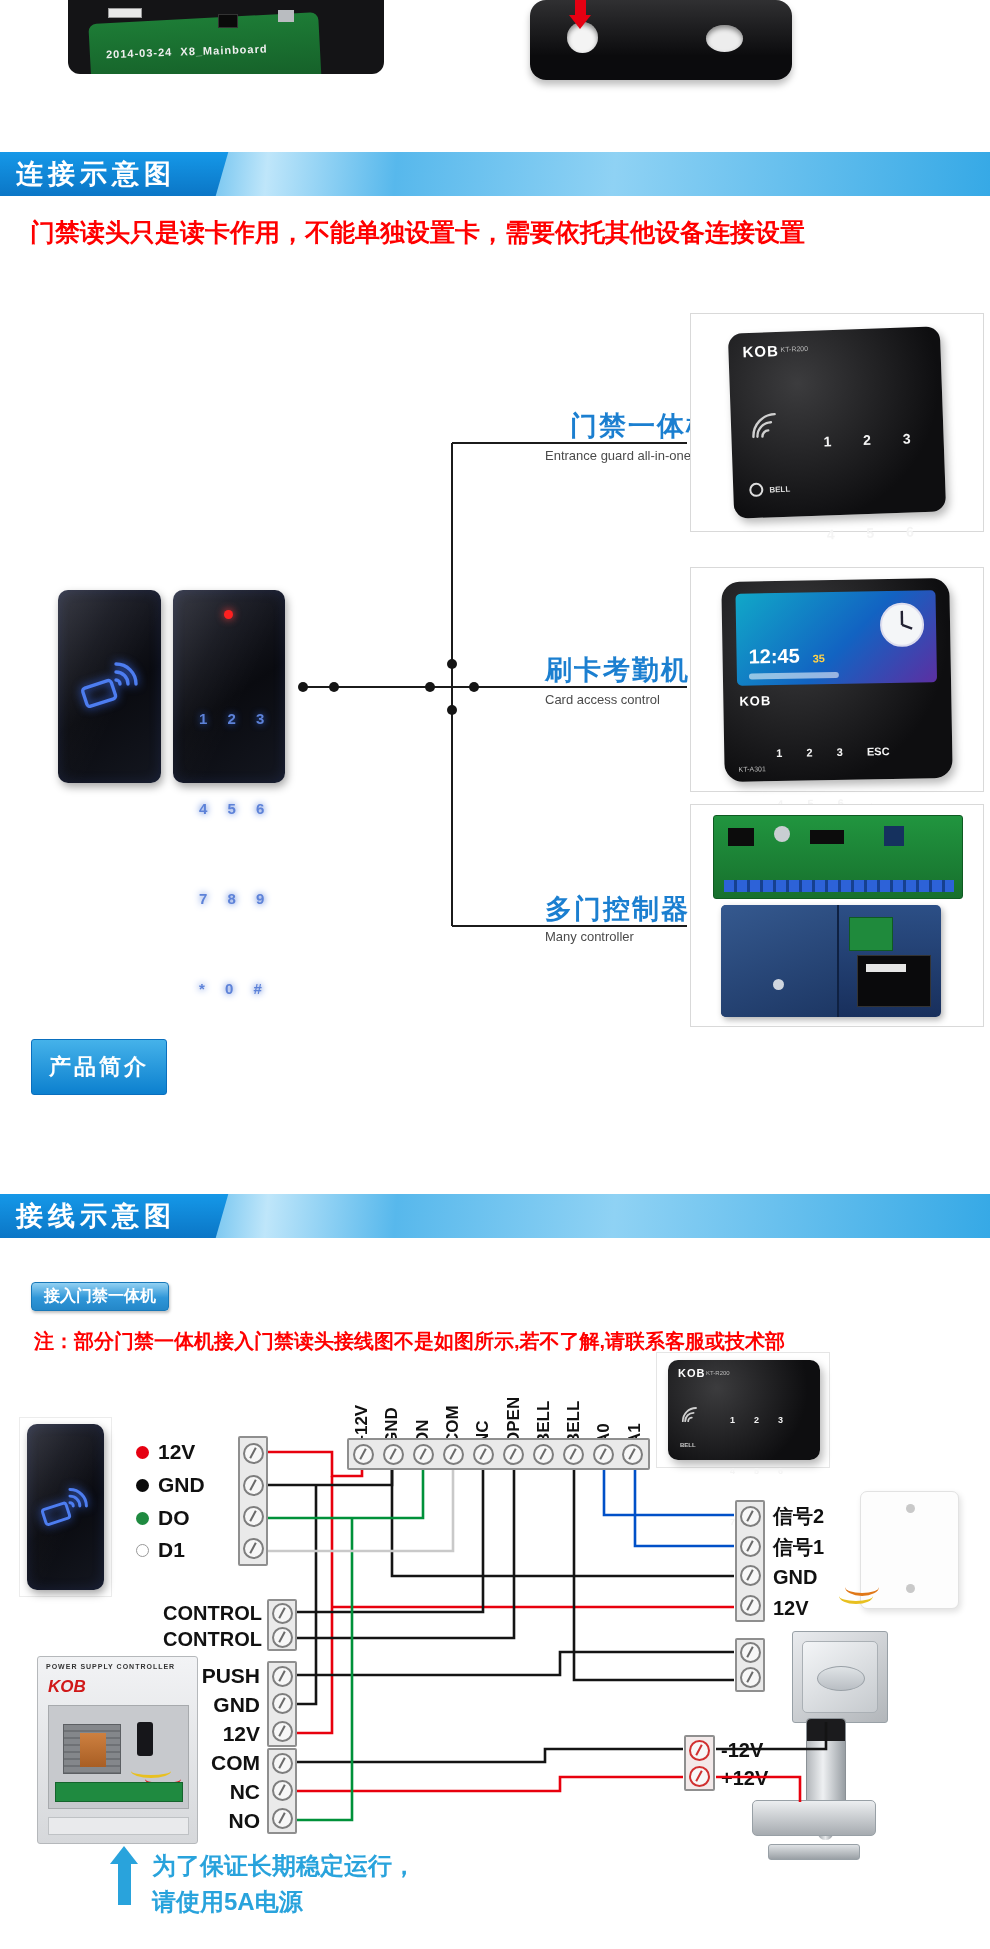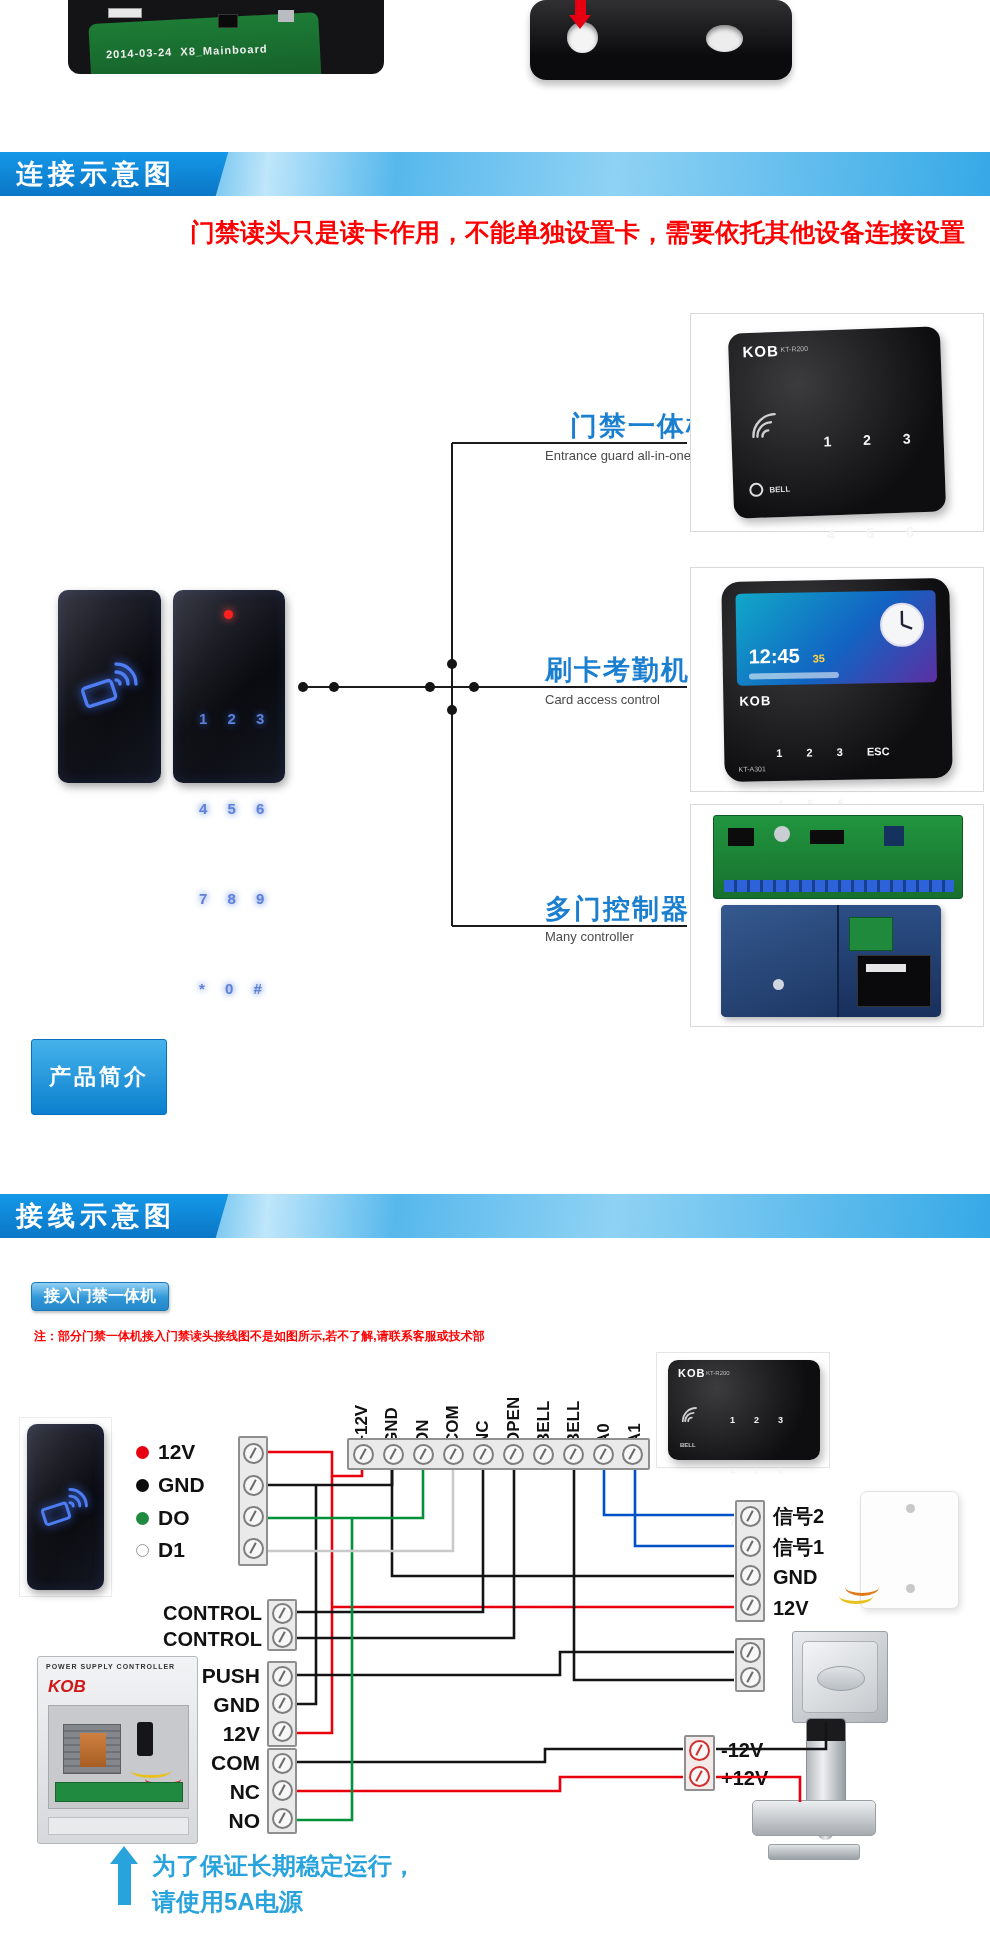--- a/index.html
+++ b/index.html
@@ -49,21 +49,21 @@
   .vlabel { position:absolute; width:74px; height:20px; line-height:20px; transform:rotate(-90deg);
     font-size:17px; font-weight:bold; color:#111; text-align:left; white-space:nowrap; }
   .pinlabel { position:absolute; font-size:21px; font-weight:bold; color:#111; line-height:28px; }
   .pindot { position:absolute; width:13px; height:13px; border-radius:50%; z-index:7; }
   .r-align { text-align:right; }
 
   .overlay { position:absolute; left:0; top:0; z-index:5; pointer-events:none; }
 
   
   .badge { position:absolute; color:#fff; font-weight:bold; font-size:22px; letter-spacing:3px;
-    background:linear-gradient(180deg,#45b2ea,#0c80cf); border:1px solid #0a6fbe; border-radius:3px; padding:22px 17px; }
+    background:linear-gradient(180deg,#45b2ea,#0c80cf); border:1px solid #0a6fbe; border-radius:3px; padding:12px 17px; }
   .tabbtn { position:absolute; color:#fff; font-weight:bold; font-size:16px;
     background:linear-gradient(180deg,#93d1f2,#2f96d8 55%,#2487c8); border:1px solid #1878b8; border-radius:4px;
     padding:3px 12px; box-shadow:1px 2px 3px rgba(0,0,0,.25); }
   .metal { background:linear-gradient(145deg,#e9ebee,#b2b6ba); border:1px solid #98a0a6; }
 </style>
 </head>
 <body>
 
 <div id="page">
 
@@ -84,21 +84,21 @@
     <div style="position:absolute;left:3px;top:15px;width:0;height:0;border-left:11px solid transparent;border-right:11px solid transparent;border-top:14px solid #e60012;"></div>
   </div>
 
 
   <div class="banner" style="top:152px;">
     <div class="wedge"></div>
     <span class="title">连接示意图</span>
   </div>
 
   <div style="position:absolute;left:30px;top:214px;width:935px;line-height:1.45;">
-    <div class="red-text" style="font-size:25px;text-align:right;">门禁读头只是读卡作用，不能单独设置卡，需要依托其他设备连接设置</div>
+    <div class="red-text" style="font-size:25px;">门禁读头只是读卡作用，不能单独设置卡，需要依托其他设备连接设置</div>
   </div>
 
   <div class="reader" style="left:58px;top:590px;width:103px;height:193px;">
     <div class="gloss"></div>
     <svg class="glow-icon" style="left:18px;top:58px;" width="68" height="72" viewBox="0 0 68 72">
       <g stroke="#4d7df0" fill="none" stroke-width="3.4" stroke-linecap="round">
         <rect x="8" y="36" width="30" height="19" rx="3" transform="rotate(-18 23 45)"></rect>
         <path d="M40 16 A20 20 0 0 1 60 36"></path>
         <path d="M40 24 A12 12 0 0 1 52 36"></path>
         <path d="M40 32 A4 4 0 0 1 44 36"></path>
@@ -187,21 +187,21 @@
   </div>
 
   <div class="badge" style="left:31px;top:1039px;">产品简介</div>
 
   <div class="banner" style="top:1194px;">
     <div class="wedge"></div>
     <span class="title">接线示意图</span>
   </div>
 
   <div class="tabbtn" style="left:31px;top:1282px;">接入门禁一体机</div>
-  <div class="red-text" style="position:absolute;left:34px;top:1328px;font-size:12px;">注：部分门禁一体机接入门禁读头接线图不是如图所示,若不了解,请联系客服或技术部</div>
+  <div class="red-text" style="position:absolute;left:34px;top:1328px;font-size:20px;">注：部分门禁一体机接入门禁读头接线图不是如图所示,若不了解,请联系客服或技术部</div>
 
   <span class="vlabel" style="left:325px;top:1398px;">+12V</span>
   <span class="vlabel" style="left:355px;top:1398px;">GND</span>
   <span class="vlabel" style="left:386px;top:1398px;">ON</span>
   <span class="vlabel" style="left:416px;top:1398px;">COM</span>
   <span class="vlabel" style="left:446px;top:1398px;">NC</span>
   <span class="vlabel" style="left:477px;top:1398px;">OPEN</span>
   <span class="vlabel" style="left:507px;top:1398px;">BELL</span>
   <span class="vlabel" style="left:537px;top:1398px;">BELL</span>
   <span class="vlabel" style="left:567px;top:1398px;">A0</span>

